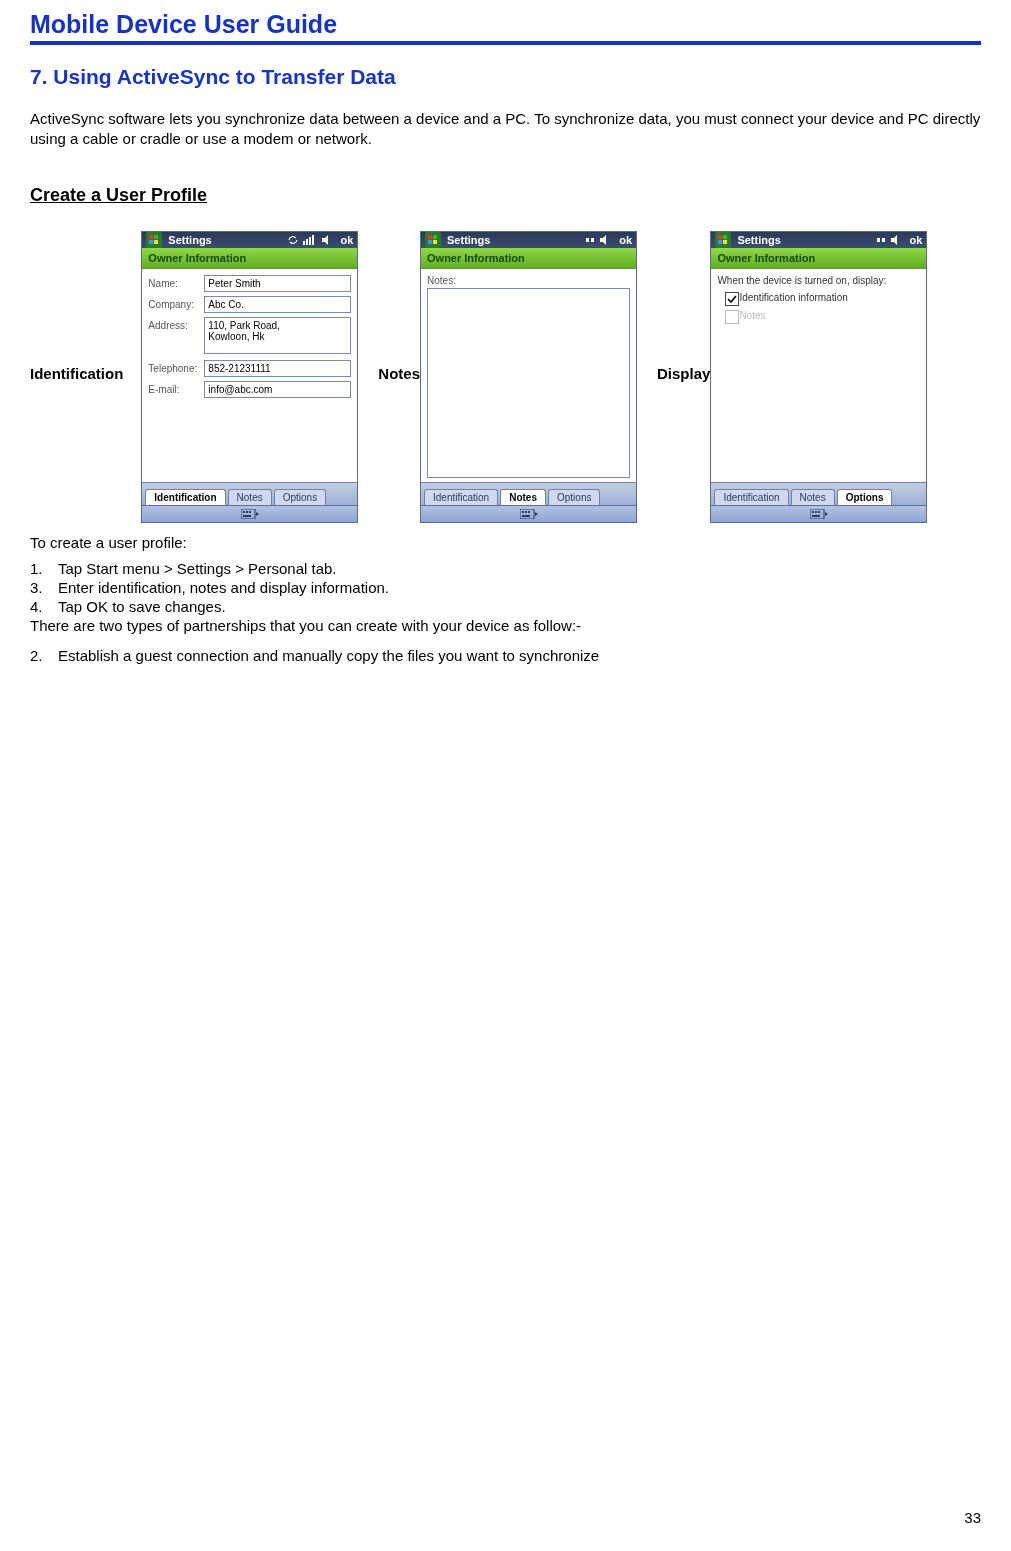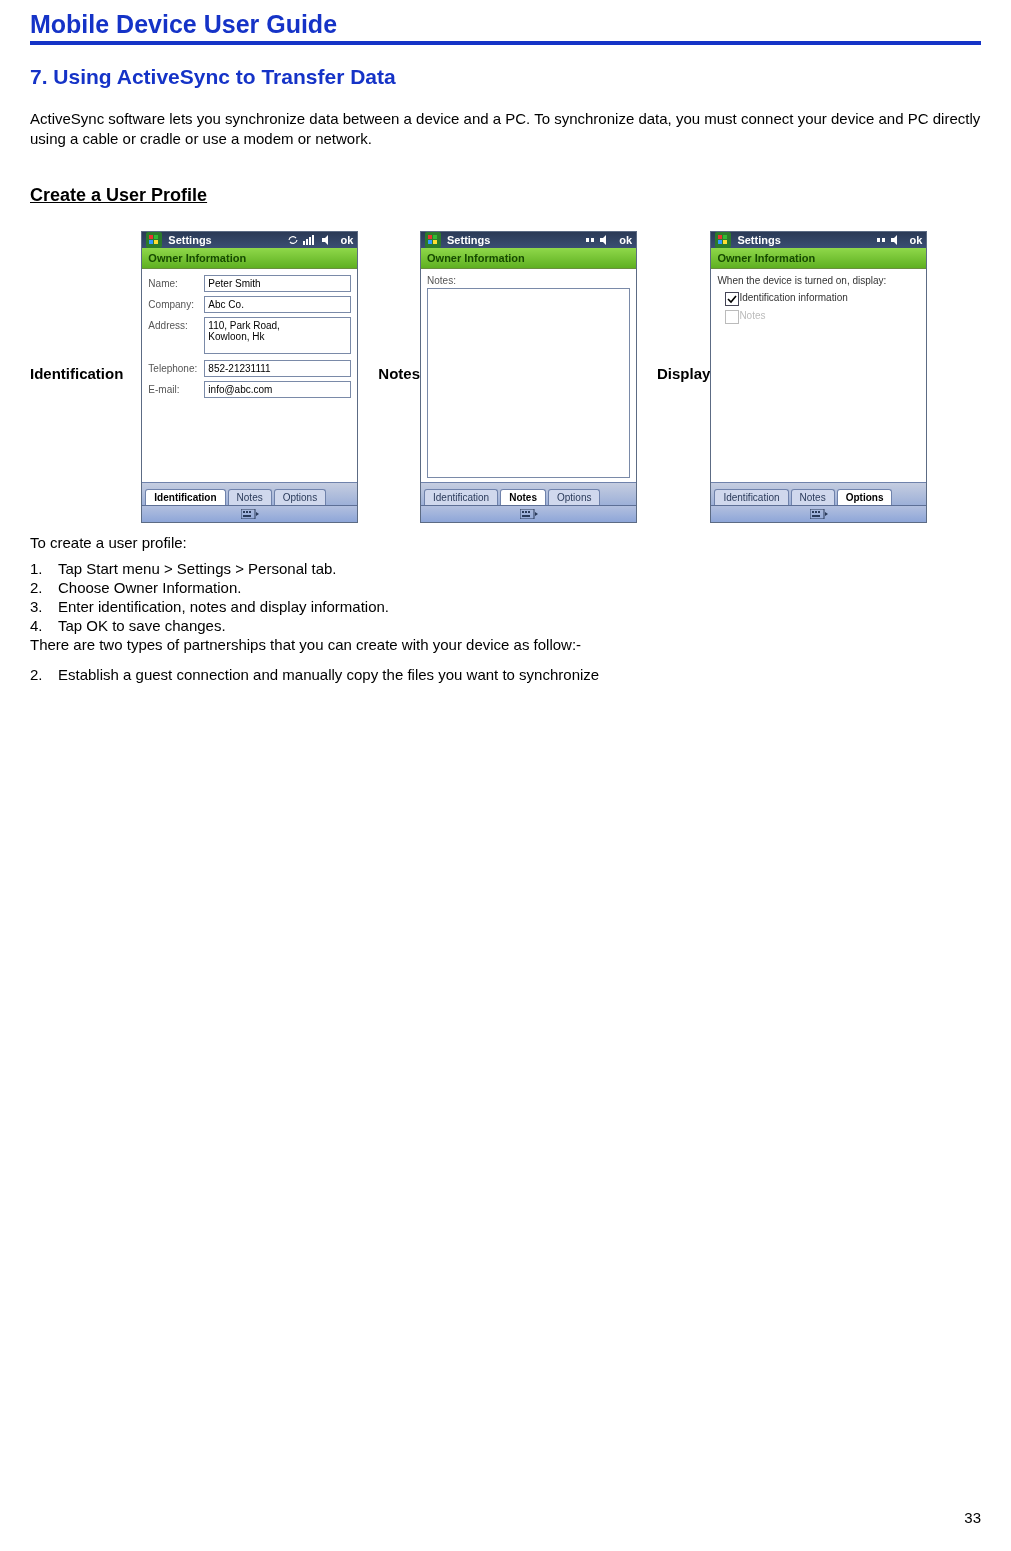--- a/index.html
+++ b/index.html
@@ -238,21 +238,20 @@
             </svg>
         </div>
       </div>
     </div>
 
   </div>
 
   <div class="body-text" style="margin-top:6px">To create a user profile:</div>
   <ol class="steps">
     <li><span class="num">1.</span><span>Tap Start menu &gt; Settings &gt; Personal tab.</span></li>
-    <li><span class="num">2.</span><span>Choose Owner Information.</span></li>
     <li><span class="num">3.</span><span>Enter identification, notes and display information.</span></li>
     <li><span class="num">4.</span><span>Tap OK to save changes.</span></li>
   </ol>
 
   <div class="body-text">There are two types of partnerships that you can create with your device as follow:-</div>
   <ol class="steps" style="margin-top:10px">
     <li><span class="num">2.</span><span>Establish a guest connection and manually copy the files you want to synchronize</span></li>
   </ol>
 
   <div class="page-number">33</div>

